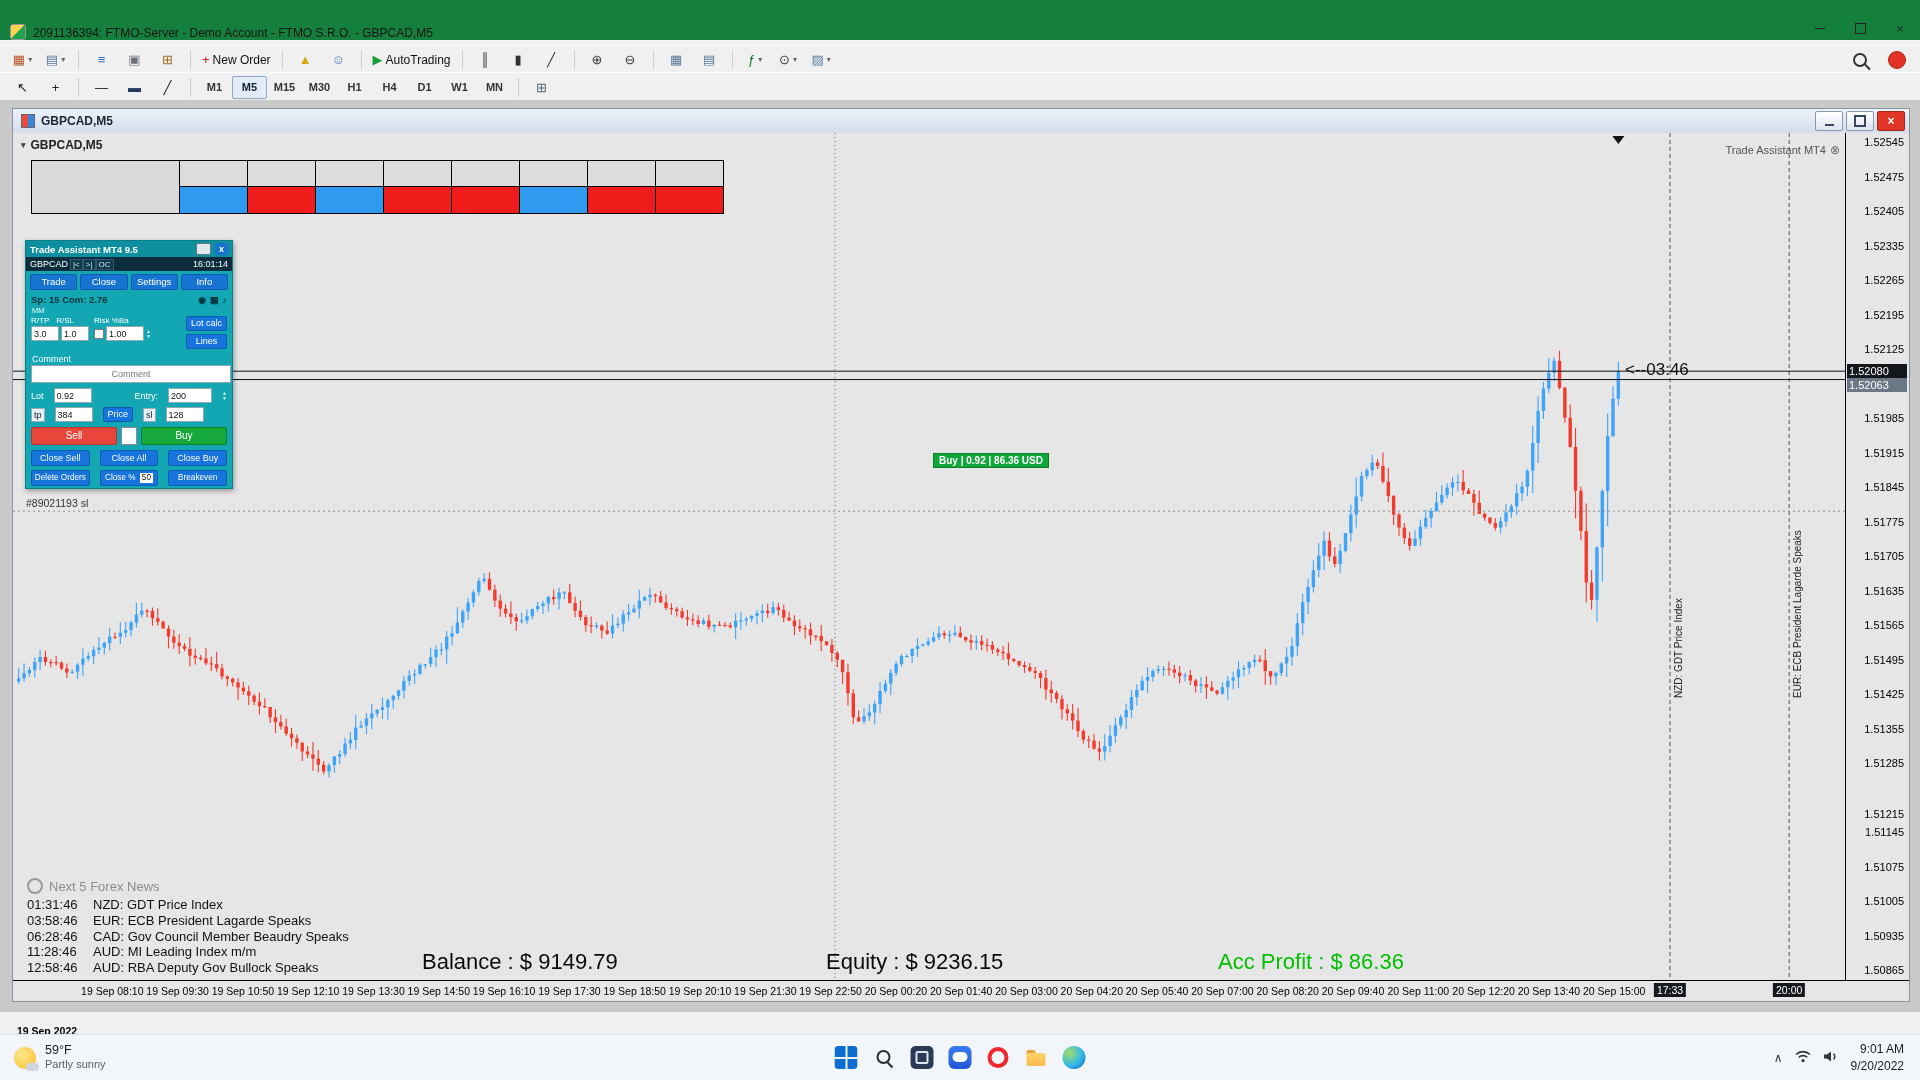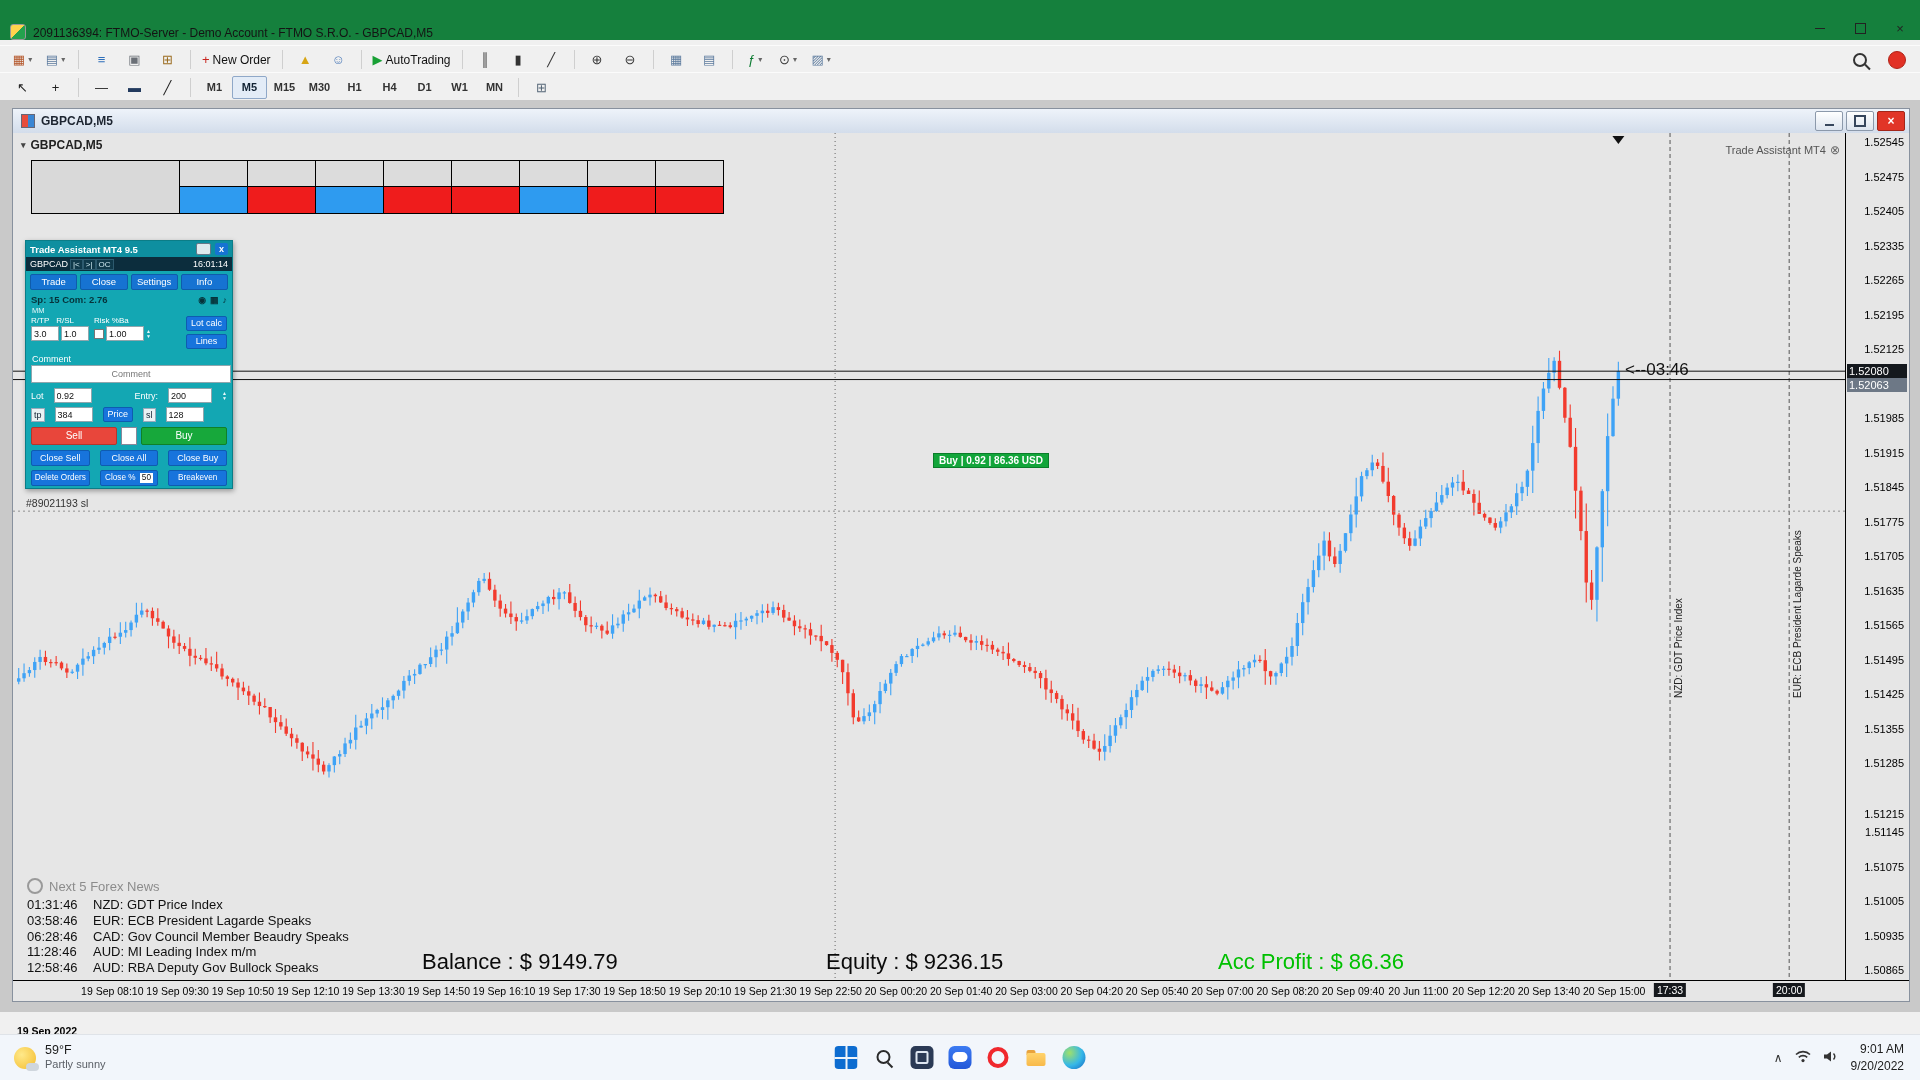--- a/index.html
+++ b/index.html
@@ -1111,21 +1111,21 @@
             <div class="time-tick" style="left: 752.3px;">19 Sep 21:30</div>
             <div class="time-tick" style="left: 817.6px;">19 Sep 22:50</div>
             <div class="time-tick" style="left: 882.9px;">20 Sep 00:20</div>
             <div class="time-tick" style="left: 948.2px;">20 Sep 01:40</div>
             <div class="time-tick" style="left: 1013.5px;">20 Sep 03:00</div>
             <div class="time-tick" style="left: 1078.8px;">20 Sep 04:20</div>
             <div class="time-tick" style="left: 1144.1px;">20 Sep 05:40</div>
             <div class="time-tick" style="left: 1209.4px;">20 Sep 07:00</div>
             <div class="time-tick" style="left: 1274.7px;">20 Sep 08:20</div>
             <div class="time-tick" style="left: 1340px;">20 Sep 09:40</div>
-            <div class="time-tick" style="left: 1405.3px;">20 Jun 11:00</div>
+            <div class="time-tick" style="left: 1405.3px;">20 Sep 11:00</div>
             <div class="time-tick" style="left: 1470.6px;">20 Sep 12:20</div>
             <div class="time-tick" style="left: 1535.9px;">20 Sep 13:40</div>
             <div class="time-tick" style="left: 1601.2px;">20 Sep 15:00</div>
             <div class="time-badge" style="left: 1657.03px;">17:33</div>
             <div class="time-badge" style="left: 1776.18px;">20:00</div>
           </div>
       </div>
     </div>
   </div>
 

